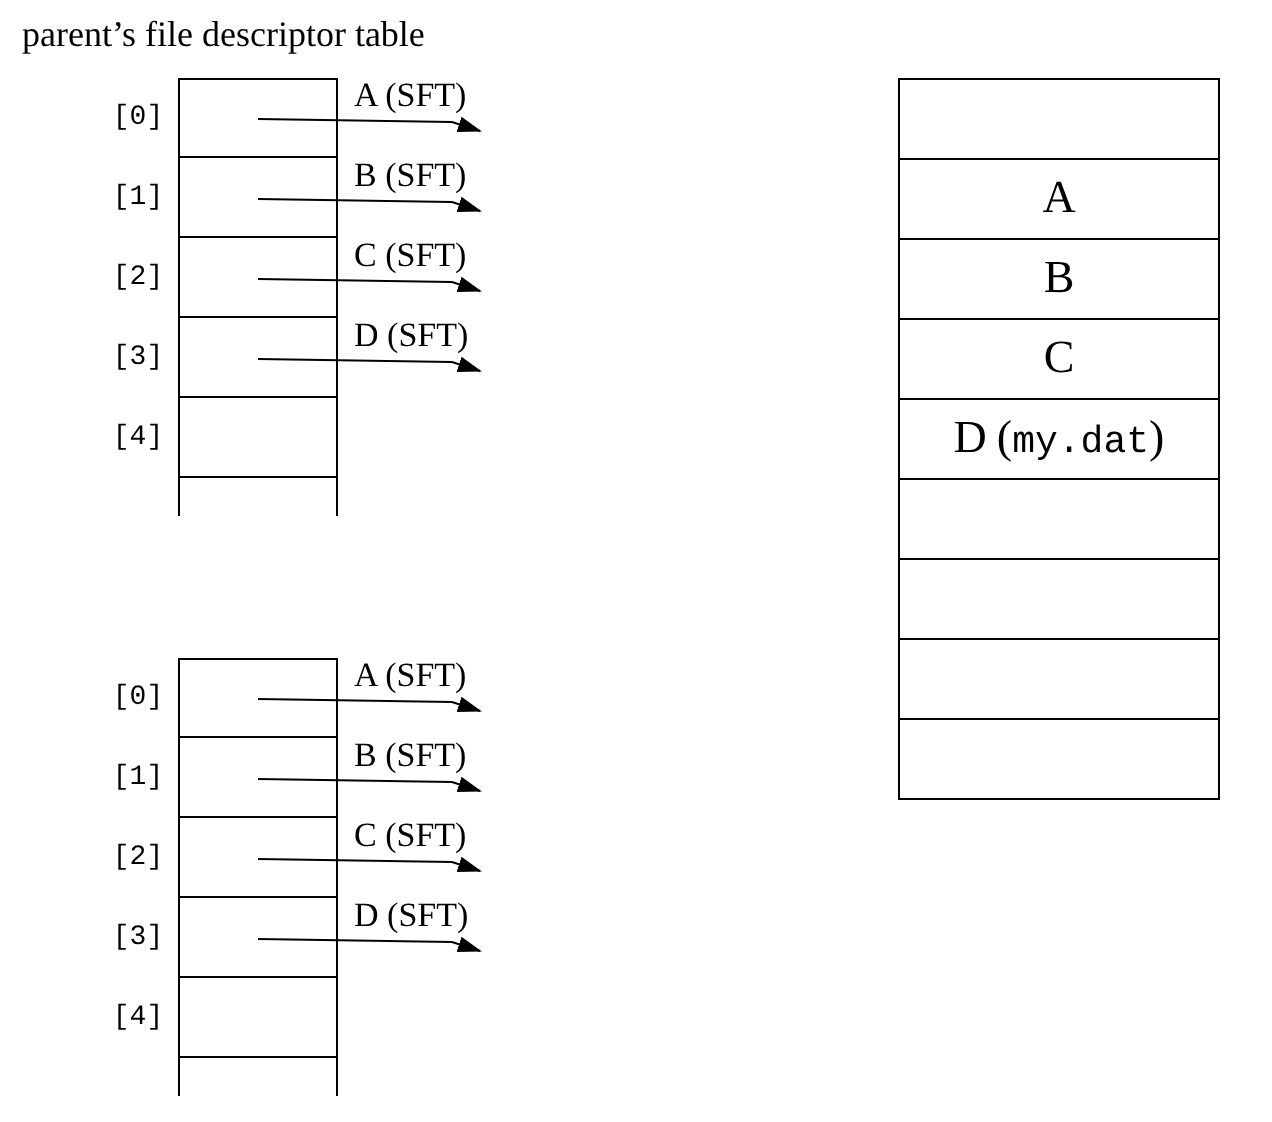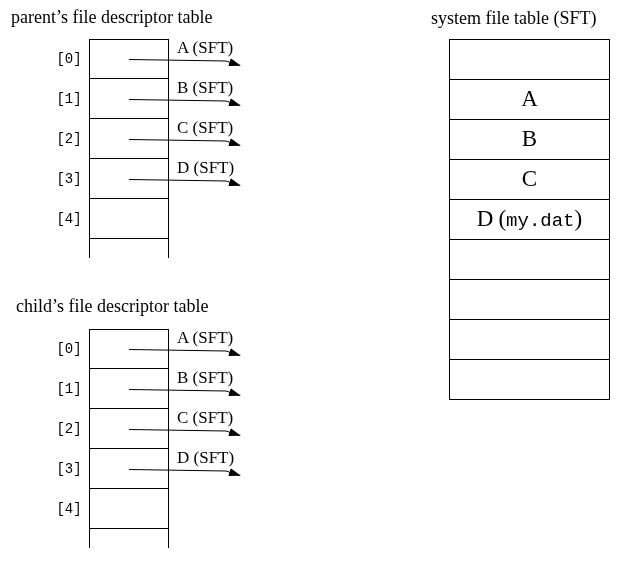--- a/index.html
+++ b/index.html
@@ -85,22 +85,20 @@
     font-size: 19px;
   }
   .sft-paren-open { margin-left: 5px; }
 </style>
 </head>
 <body>
 
 <div class="canvas">
 
   <div class="title parent">parent’s file descriptor table</div>
-  <div class="title sft">system file table (SFT)</div>
-  <div class="title child">child’s file descriptor table</div>
 
   <div class="fd-table parent-t">
     <div class="fd-cell"></div>
     <div class="fd-cell"></div>
     <div class="fd-cell"></div>
     <div class="fd-cell"></div>
     <div class="fd-cell"></div>
     <div class="fd-tail"></div>
   </div>
 

